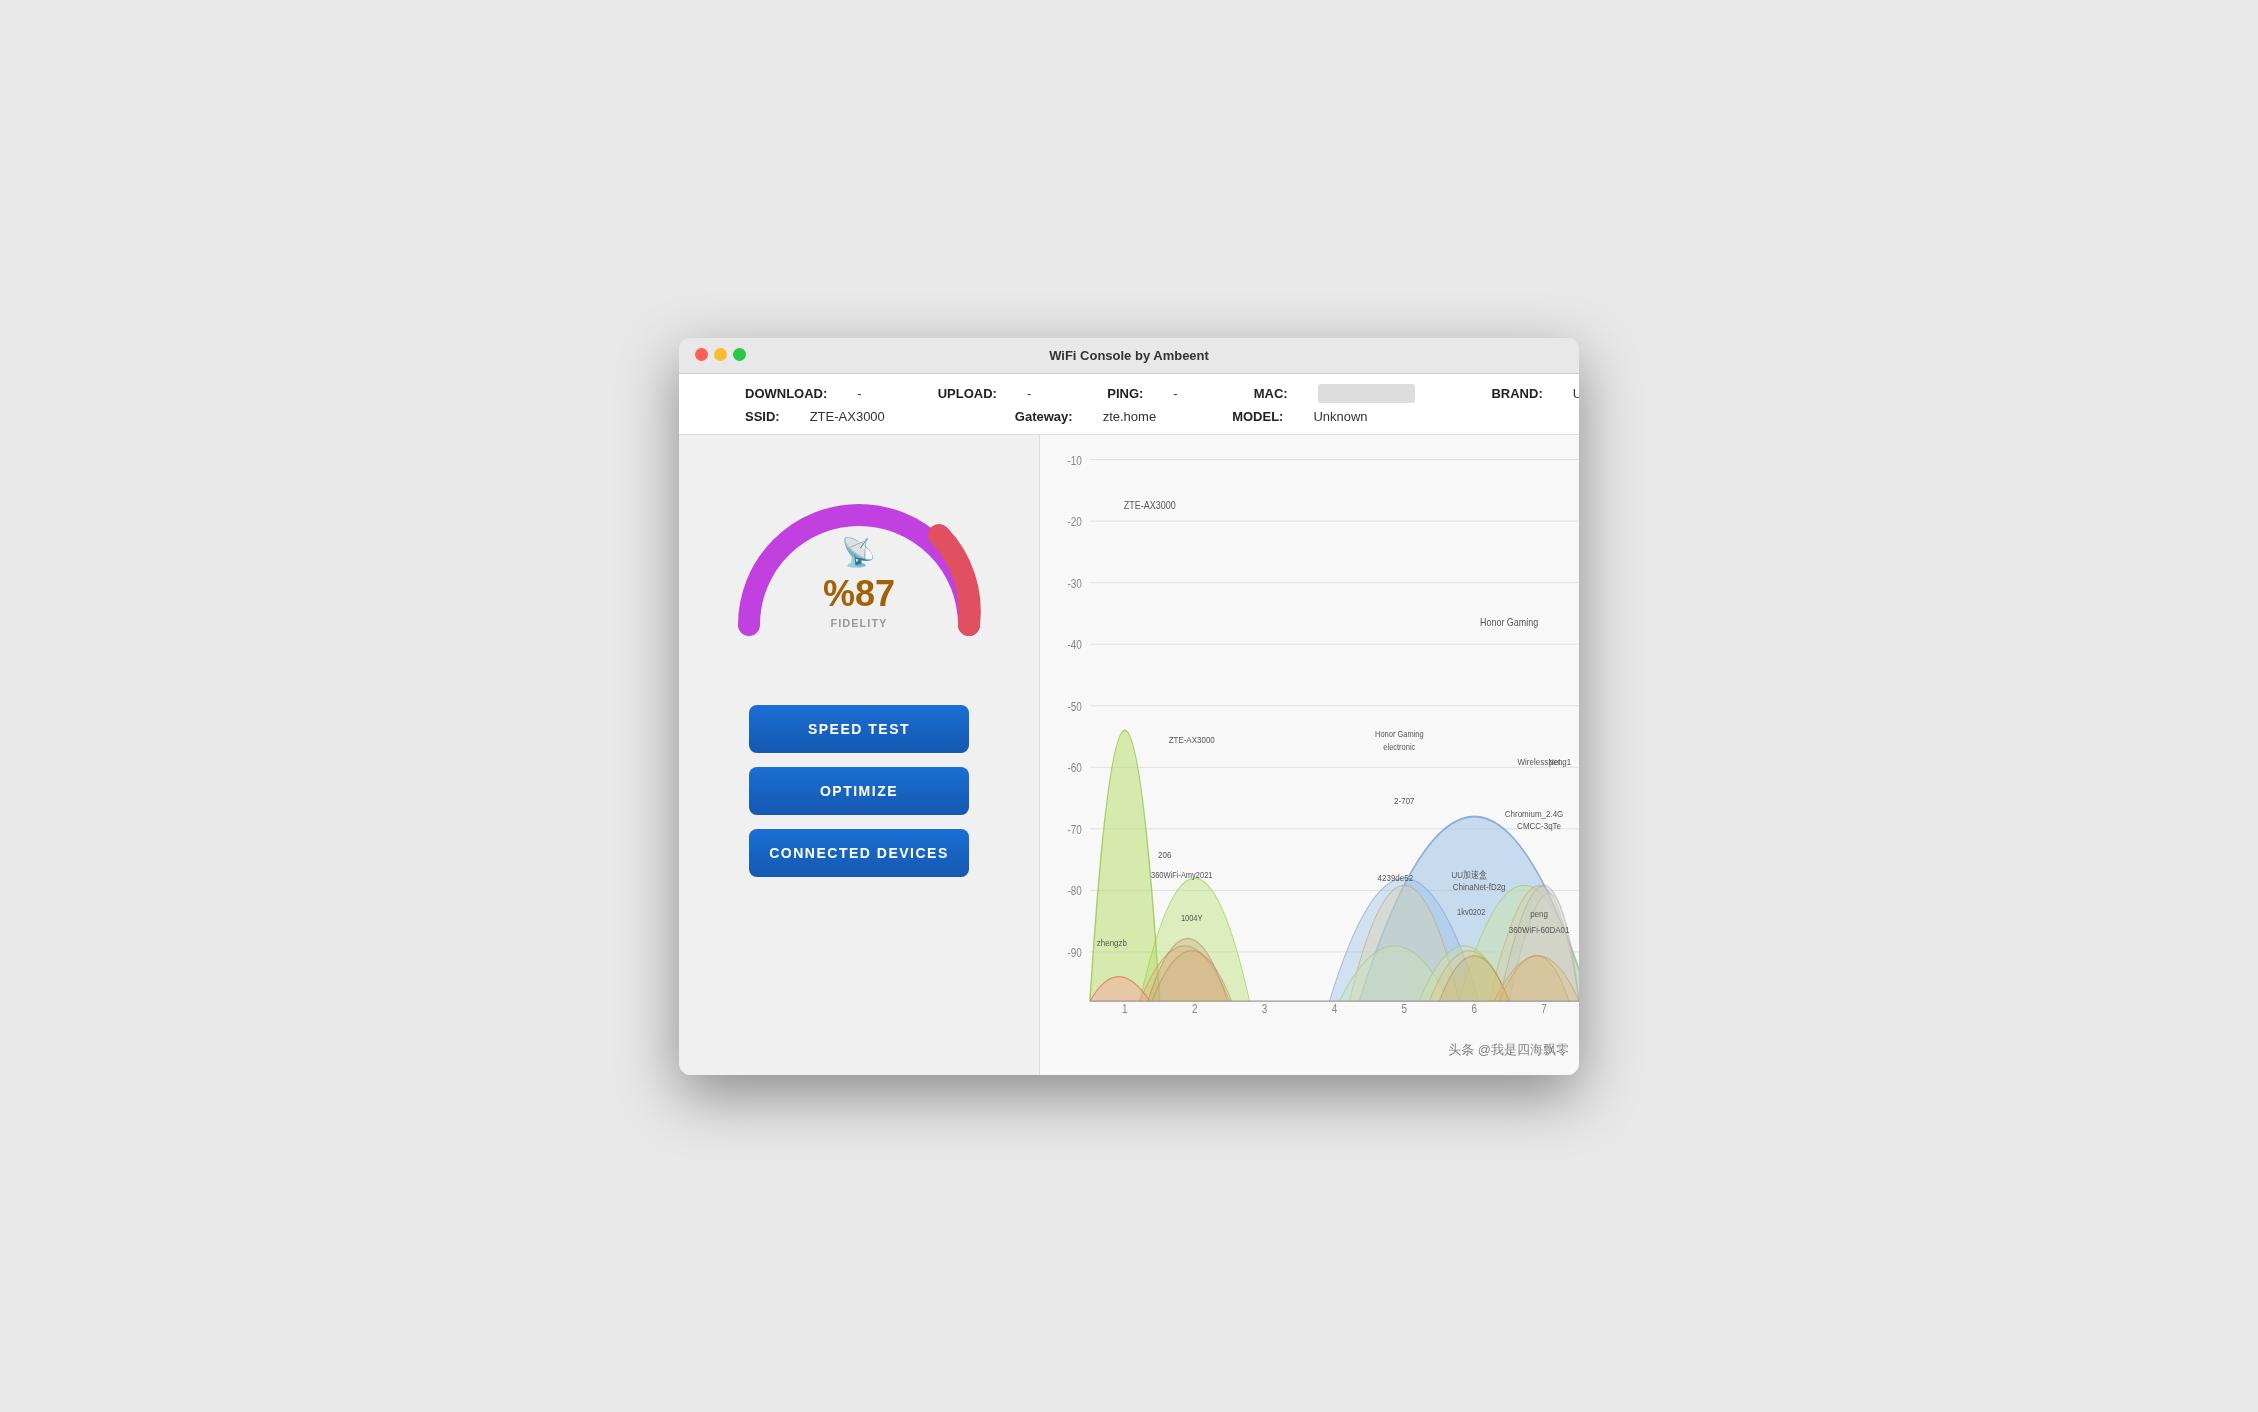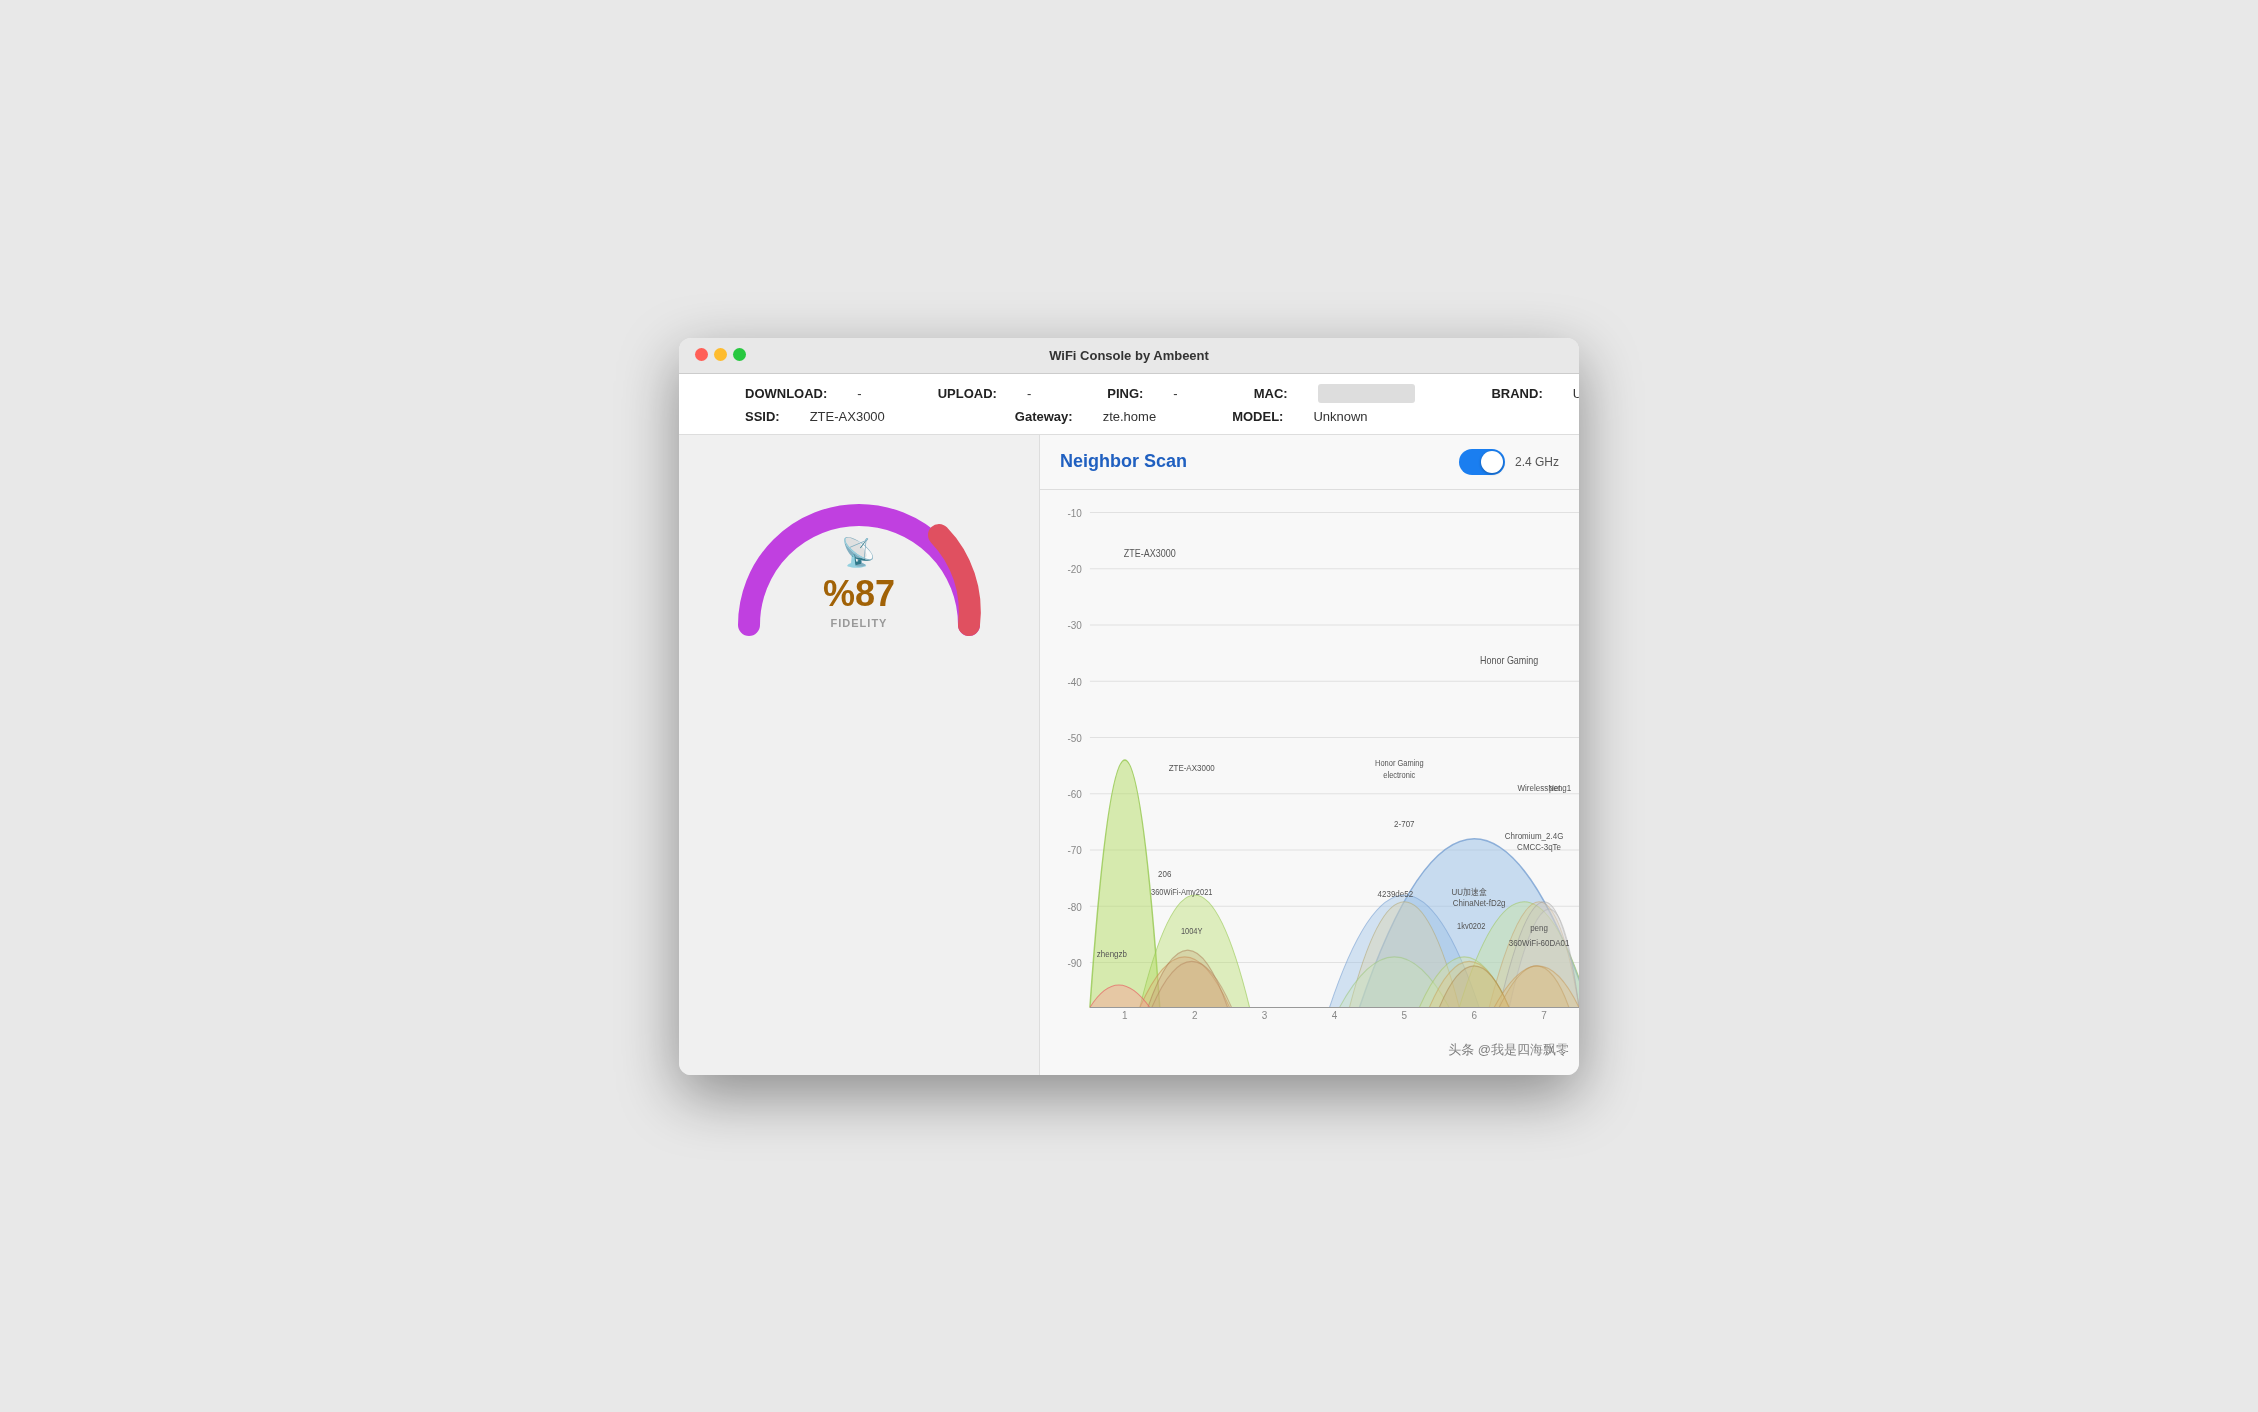--- a/index.html
+++ b/index.html
@@ -261,30 +261,28 @@
 
         </svg>
         <div class="gauge-center">
 
           <span class="gauge-icon">📡</span>
           <div class="gauge-percent">%87</div>
           <div class="gauge-label">FIDELITY</div>
         </div>
       </div>
 
+      <div class="action-buttons">
+        <button class="action-btn">SPEED TEST</button>
+        <button class="action-btn">OPTIMIZE</button>
+        <button class="action-btn">CONNECTED DEVICES</button>
+      </div>
     </div>
 
     <div class="right-panel">
-      <div class="neighbor-header">
-        <span class="neighbor-title">Neighbor Scan</span>
-        <div class="toggle-switch">
-          <div class="toggle-knob"></div>
-        </div>
-        <span class="freq-label">2.4 GHz</span>
-      </div>
 
       <div class="chart-area">
         <svg class="chart-svg" viewBox="0 0 540 520" preserveAspectRatio="none">
 
           <line x1="50" y1="20" x2="540" y2="20" stroke="#ccc" stroke-width="0.5"></line>
           <text x="42" y="24" font-size="10" fill="#888" text-anchor="end">-10</text>
           <line x1="50" y1="70" x2="540" y2="70" stroke="#ccc" stroke-width="0.5"></line>
           <text x="42" y="74" font-size="10" fill="#888" text-anchor="end">-20</text>
           <line x1="50" y1="120" x2="540" y2="120" stroke="#ccc" stroke-width="0.5"></line>
           <text x="42" y="124" font-size="10" fill="#888" text-anchor="end">-30</text>

